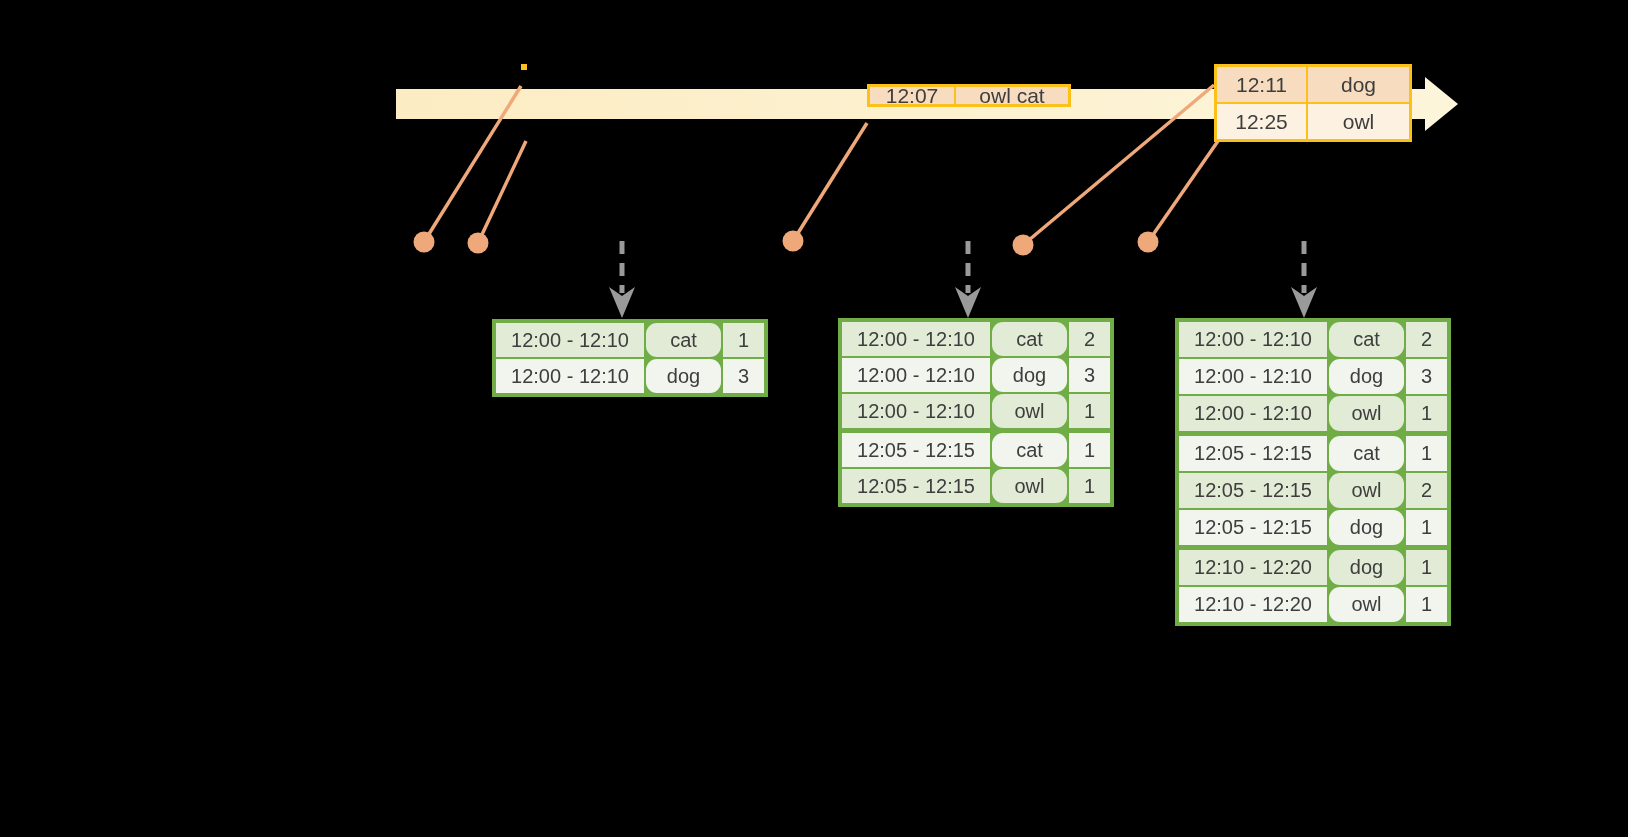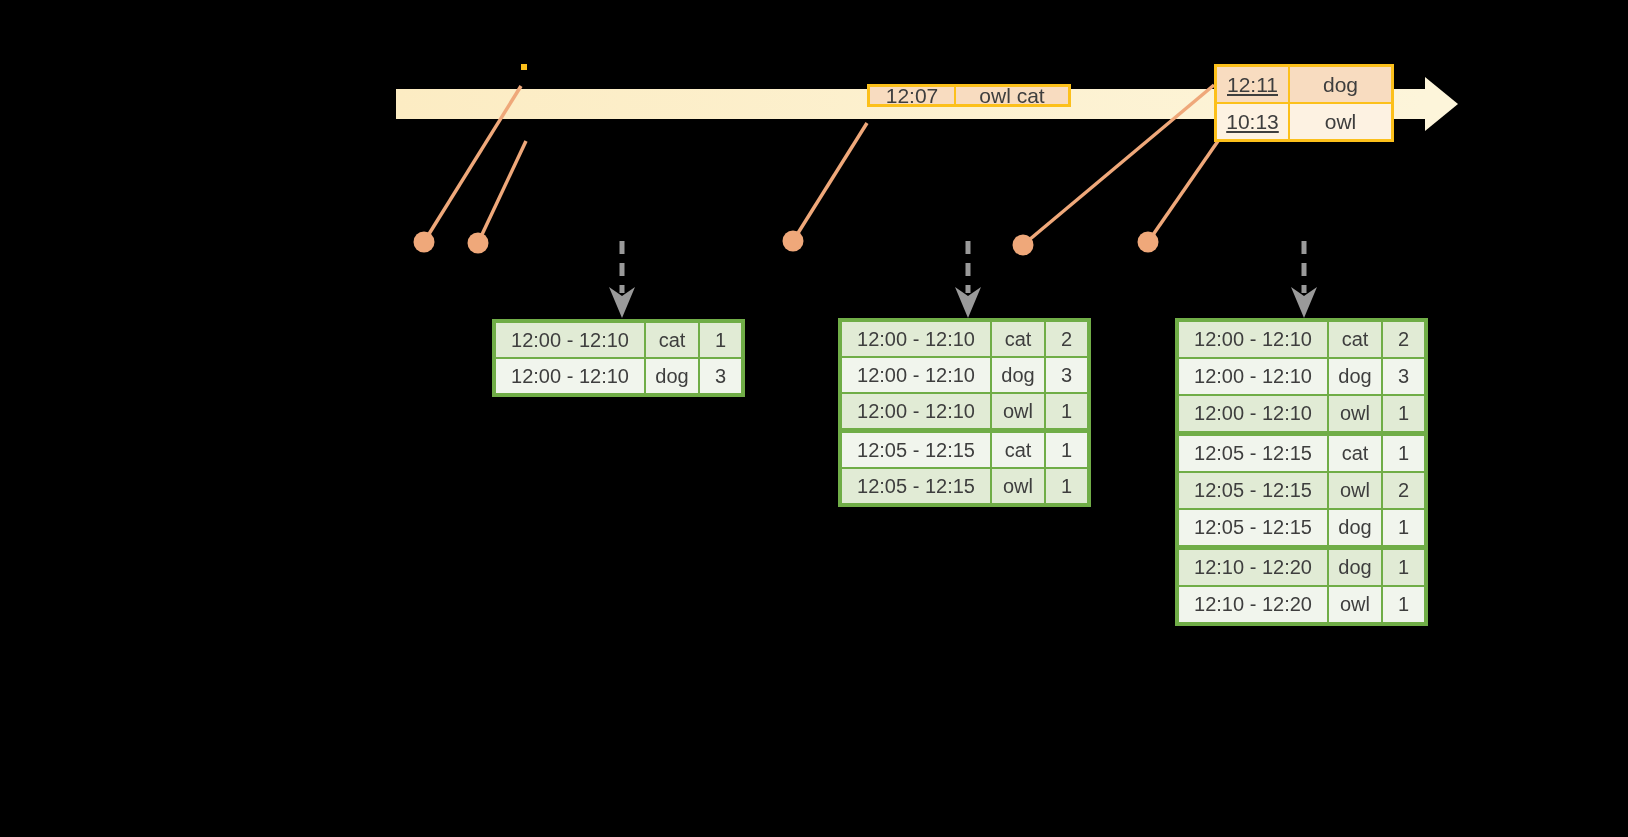--- a/index.html
+++ b/index.html
@@ -17,40 +17,40 @@
   }
   .etable .row{display:flex;column-gap:2px;height:35px;margin-top:2px;}
   .etable .row:first-child{margin-top:0;}
   .etable.single .row{height:17px;}
   .etable .cell{
     display:flex;align-items:center;justify-content:center;
     font-size:21px;color:#3e3e3e;
   }
   .etable .c-time{width:84px;}
   .etable .c-words{width:112px;}
-  .etable.narrow .c-time{width:71px;text-decoration:underline;}
+  .etable.narrow .c-time{width:89px;}
   .etable.narrow .c-words{width:101px;}
   .etable .dark{background:#f8dcc0;}
   .etable .light{background:#fdf2e2;}
 
   
   .gtable{
     position:absolute;display:flex;flex-direction:column;
     background:#70ad47;padding:4px;box-sizing:content-box;
   }
   .gtable .row{display:flex;column-gap:2px;height:34px;margin-top:2px;}
   .gtable.tall .row{height:35px;}
   .gtable .row:first-child{margin-top:0;}
   .gtable .row.group-start{margin-top:5px;}
   .gtable .cell{
     display:flex;align-items:center;justify-content:center;
     font-size:20px;color:#3e3e3e;
   }
   .gtable .c-window{width:148px;}
-  .gtable .c-word{width:52px;}
+  .gtable .c-word{width:75px;border-radius:11px;}
   .gtable .c-count{width:41px;}
   .gtable .dark{background:#e1ebd5;}
   .gtable .light{background:#f1f5ed;}
 </style>
 </head>
 <body>
 
 <div class="canvas">
 
   <svg class="layer" width="1628" height="837" viewBox="0 0 1628 837">
@@ -97,21 +97,21 @@
         <div class="cell c-time dark">12:07</div>
         <div class="cell c-words dark">owl cat</div>
       </div>
     </div>
   <div class="etable narrow" style="left:1214px;top:64px">
       <div class="row">
         <div class="cell c-time dark">12:11</div>
         <div class="cell c-words dark">dog</div>
       </div>
       <div class="row">
-        <div class="cell c-time light">10:13</div>
+        <div class="cell c-time light">12:25</div>
         <div class="cell c-words light">owl</div>
       </div>
     </div>
 
   <div class="gtable" style="left:492px;top:319px">
       <div class="row">
         <div class="cell c-window dark">12:00 - 12:10</div>
         <div class="cell c-word dark">cat</div>
         <div class="cell c-count dark">1</div>
       </div>

